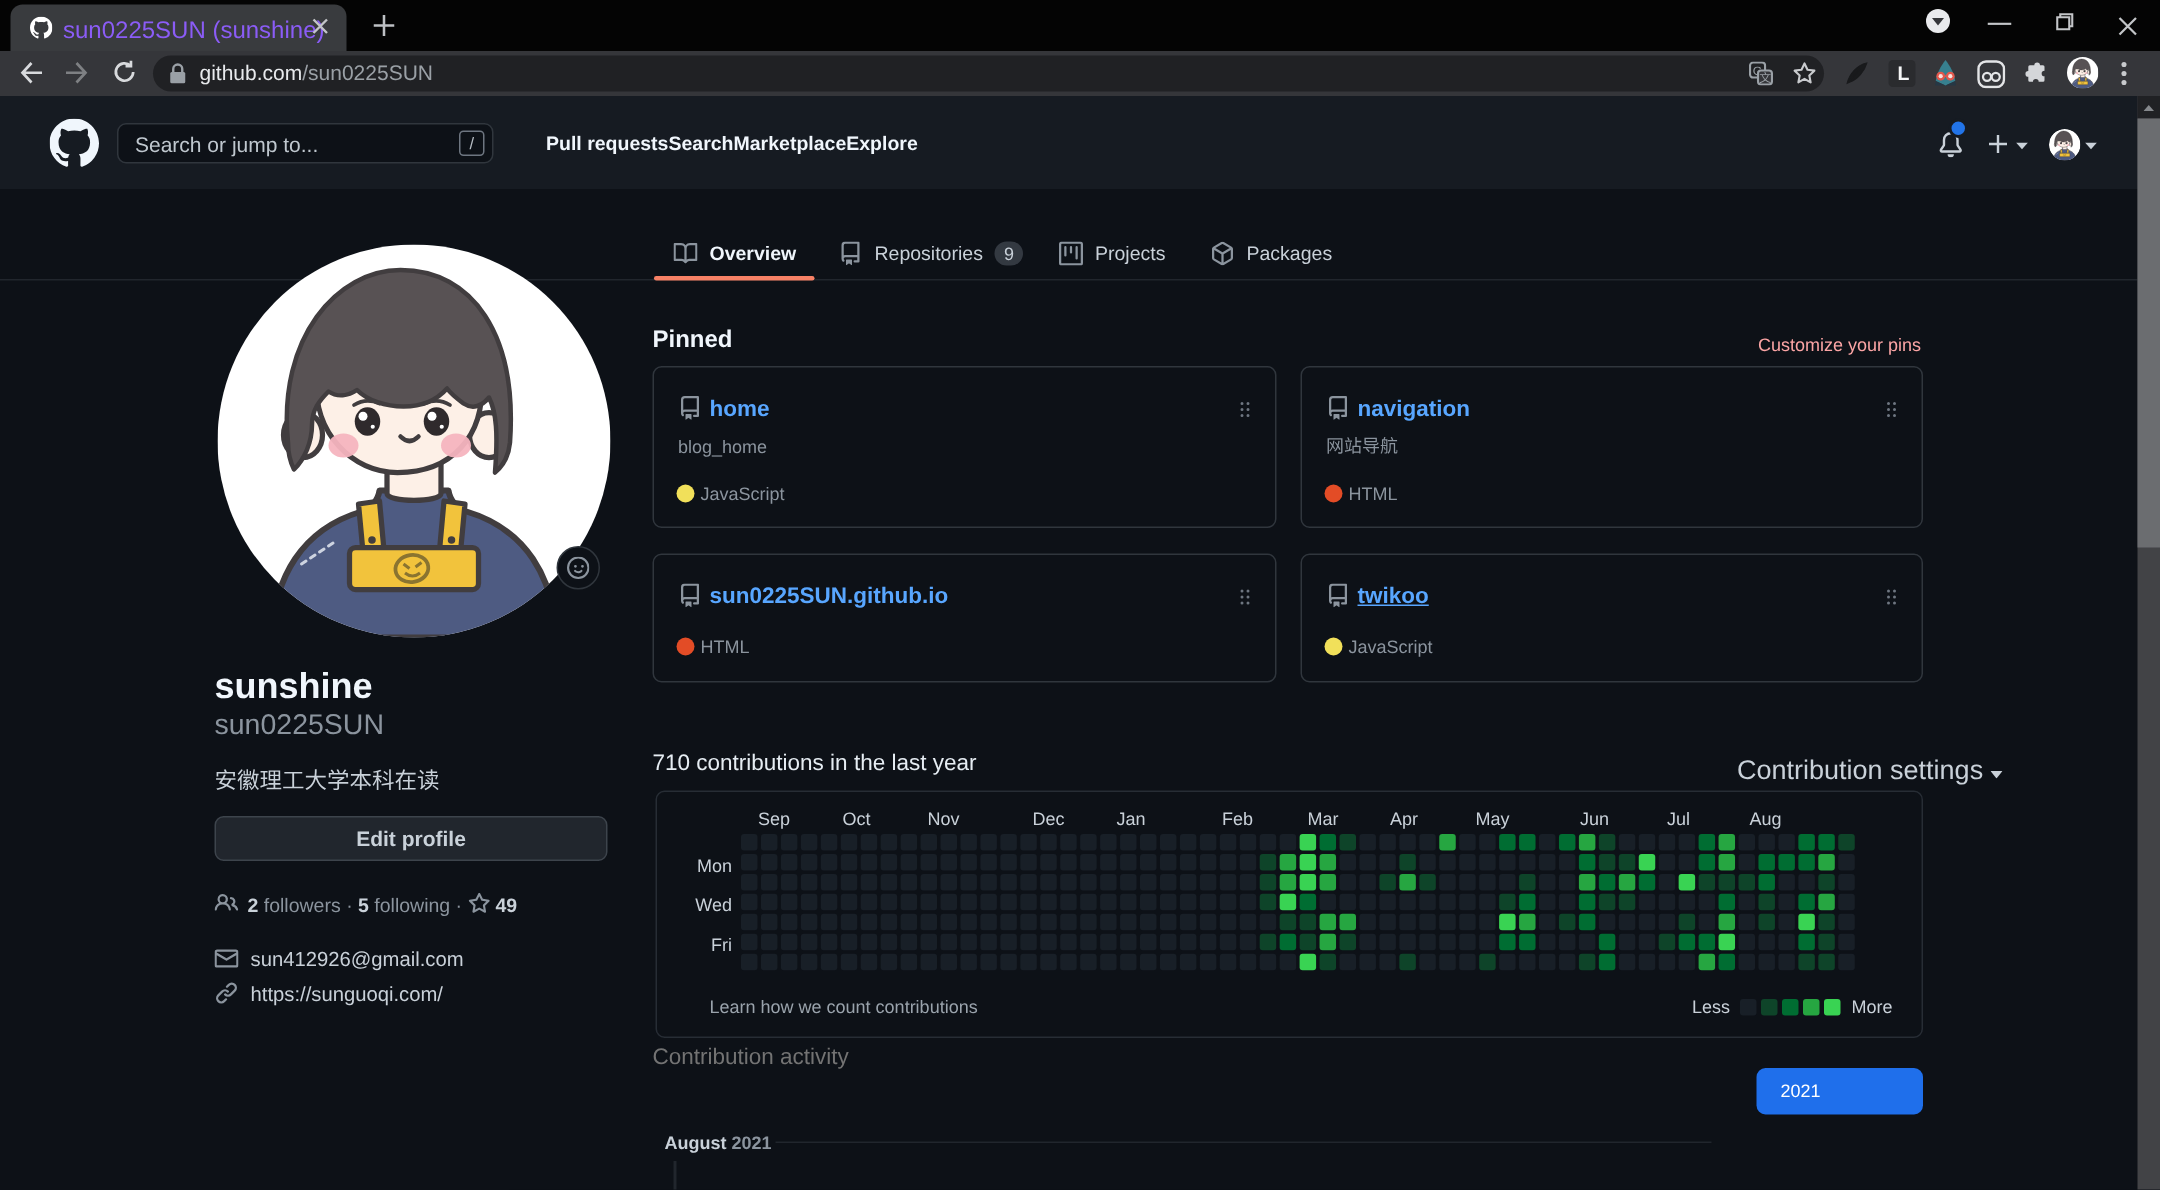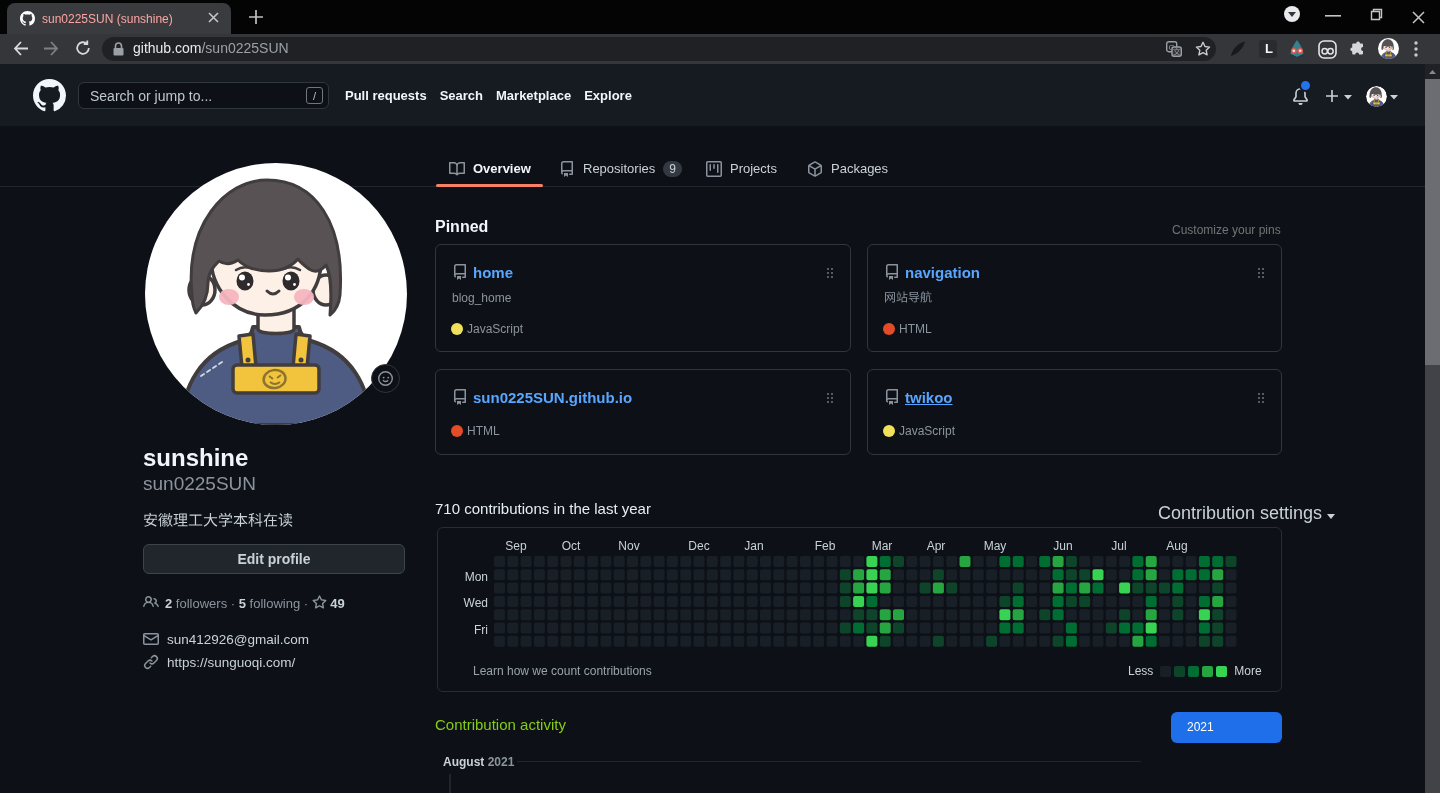--- a/index.html
+++ b/index.html
@@ -100,21 +100,21 @@
 <path d="M62,209 l3,-2 M68,205 l3,-2 M74,201 l3,-2 M56,213 l3,-2" stroke="#cdd3e0" stroke-width="2" stroke-linecap="round"></path>
 </g>
 </symbol>
 </defs>
   </svg>
 <div id="titlebar"></div>
 <div id="tab"></div>
 <svg class="abs" style="left:20px;top:11px" width="15" height="15">
     <use href="#octocat" fill="#fff"></use>
   </svg>
-<div class="abs" style="left:42px;top:12px;font-size:12px;color:#fca5a5;font-weight:normal;white-space:nowrap;">sun0225SUN (sunshine)</div>
+<div class="abs" style="left:42px;top:12px;font-size:16px;color:#8b5cf6;font-weight:normal;white-space:nowrap;">sun0225SUN (sunshine)</div>
 <svg class="abs" style="left:208px;top:12px" width="11" height="11">
     <path d="M1 1 L10 10 M10 1 L1 10" stroke="#c3c5c8" stroke-width="1.6"></path>
   </svg>
 <svg class="abs" style="left:249px;top:10px" width="14" height="14">
     <path d="M7 0 V14 M0 7 H14" stroke="#bdc0c4" stroke-width="1.7"></path>
   </svg>
 <div class="abs" style="left:1284px;top:6px;width:16px;height:16px;border-radius:50%;background:#e9eaed"></div>
 <svg class="abs" style="left:1288px;top:10px" width="8" height="8">
     <path d="M0 2 L8 2 L4 7 Z" fill="#35363a"></path>
   </svg>
@@ -185,21 +185,21 @@
     <circle cx="2" cy="8" r="1.7" fill="#c8cacd"></circle>
     <circle cx="2" cy="14" r="1.7" fill="#c8cacd"></circle>
   </svg>
 <div id="ghheader"></div>
 <svg class="abs" style="left:33px;top:79px" width="33" height="33">
     <use href="#octocat" fill="#f0f6fc"></use>
   </svg>
 <div id="searchbox"></div>
 <div class="abs" style="left:90px;top:88px;font-size:14px;color:#bfc7ce;font-weight:normal;white-space:nowrap;">Search or jump to...</div>
 <div class="abs" style="left:306px;top:87px;width:17px;height:17px;border:1px solid #6e7681;border-radius:3px;color:#b6bdc4;font-size:11px;text-align:center;line-height:16px">/</div>
-<div class="abs" style="left:345px;top:88px;display:flex;gap:13px">
+<div class="abs" style="left:364px;top:88px;display:flex;">
     <span class="navlink">Pull requests</span>
     <span class="navlink">Search</span>
     <span class="navlink">Marketplace</span>
     <span class="navlink">Explore</span>
   </div>
 <svg class="abs" style="left:1292px;top:88px;color:#c9d1d9" width="17" height="17">
     <use href="#i-bell" fill="currentColor"></use>
   </svg>
 <div class="abs" style="left:1299px;top:79px;width:13px;height:13px;border-radius:50%;background:#2274e8;border:2px solid #161b22"></div>
 <svg class="abs" style="left:1324px;top:88px" width="16" height="16">
@@ -271,21 +271,21 @@
     </svg> <b style="color:#c9d1d9;font-weight:600">49</b></div>
 <svg class="abs" style="left:143px;top:631px;color:#8b949e" width="16" height="16">
     <use href="#i-mail" fill="currentColor"></use>
   </svg>
 <div class="abs" style="left:167px;top:632px;font-size:13.5px;color:#c9d1d9;font-weight:normal;white-space:nowrap;">sun412926@gmail.com</div>
 <svg class="abs" style="left:143px;top:654px;color:#8b949e" width="16" height="16">
     <use href="#i-link" fill="currentColor"></use>
   </svg>
 <div class="abs" style="left:167px;top:655px;font-size:13.5px;color:#c9d1d9;font-weight:normal;white-space:nowrap;">https://sunguoqi.com/</div>
 <div class="abs" style="left:435px;top:218px;font-size:16px;color:#f0f6fc;font-weight:600;white-space:nowrap;">Pinned</div>
-<div class="abs" style="left:1172px;top:223px;font-size:12px;color:#737373;font-weight:normal;white-space:nowrap;">Customize your pins</div>
+<div class="abs" style="left:1172px;top:223px;font-size:12px;color:#fca5a5;font-weight:normal;white-space:nowrap;">Customize your pins</div>
 <div class="card" style="left:435px;top:244px;width:416px;height:108px"></div>
 <svg class="abs" style="left:452px;top:264px;color:#8b949e" width="16" height="16">
     <use href="#i-repo" fill="currentColor"></use>
   </svg>
 <div class="abs" style="left:473px;top:264px;font-size:15px;color:#58a6ff;font-weight:bold;white-space:nowrap;">home</div>
 <svg class="abs" style="left:822px;top:265px;color:#6e7681" width="16" height="16">
     <use href="#i-grab" fill="currentColor"></use>
   </svg>
 <div class="abs" style="left:452px;top:291px;font-size:12px;color:#8b949e;font-weight:normal;white-space:nowrap;">blog_home</div>
 <div class="abs" style="left:451px;top:323px;width:12px;height:12px;border-radius:50%;background:#f1e05a"></div>
@@ -735,21 +735,21 @@
     <rect x="1225.5" y="556.0" width="11" height="11" rx="2" fill="#0e4429"></rect>
     <rect x="1225.5" y="569.3" width="11" height="11" rx="2" fill="#181f27"></rect>
     <rect x="1225.5" y="582.6" width="11" height="11" rx="2" fill="#181f27"></rect>
     <rect x="1225.5" y="595.9" width="11" height="11" rx="2" fill="#181f27"></rect>
     <rect x="1225.5" y="609.2" width="11" height="11" rx="2" fill="#181f27"></rect>
     <rect x="1225.5" y="622.5" width="11" height="11" rx="2" fill="#181f27"></rect>
     <rect x="1225.5" y="635.8" width="11" height="11" rx="2" fill="#181f27"></rect>
 </svg>
 <div class="abs" style="left:473px;top:664px;font-size:12px;color:#9aa3ac;font-weight:normal;white-space:nowrap;">Learn how we count contributions</div>
 <div class="abs" style="left:1128px;top:664px;display:flex;align-items:center;gap:3px;font-size:12px;color:#c9d1d9">Less<span style="display:inline-block;width:11px;height:11px;border-radius:2px;background:#181f27;margin-left:4px"></span><span style="display:inline-block;width:11px;height:11px;border-radius:2px;background:#0e4429"></span><span style="display:inline-block;width:11px;height:11px;border-radius:2px;background:#006d32"></span><span style="display:inline-block;width:11px;height:11px;border-radius:2px;background:#26a641"></span><span style="display:inline-block;width:11px;height:11px;border-radius:2px;background:#39d353;margin-right:4px"></span>More</div>
-<div class="abs" style="left:435px;top:716px;font-size:15px;color:#84cc16;font-weight:normal;white-space:nowrap;">Contribution activity</div>
+<div class="abs" style="left:435px;top:696px;font-size:15px;color:#737373;font-weight:normal;white-space:nowrap;">Contribution activity</div>
 <div class="abs" style="left:1171px;top:712px;width:111px;height:31px;background:#1f6feb;border-radius:6px;color:#ffffff;font-size:12px;line-height:31px;padding-left:16px">2021</div>
 <div class="abs" style="left:443px;top:755px;font-size:12px;color:#c9d1d9;font-weight:bold;white-space:nowrap;">August <span style="color:#8b949e">2021</span></div>
 <div class="abs" style="left:517px;top:761px;width:624px;height:1px;background:#21262d"></div>
 <div class="abs" style="left:449px;top:774px;width:2px;height:19px;background:#21262d"></div>
 <div class="abs" style="left:1425px;top:64px;width:15px;height:729px;background:#424346"></div>
 <div class="abs" style="left:1425px;top:64px;width:15px;height:15px;background:#202124"></div>
 <svg class="abs" style="left:1429px;top:70px" width="7" height="4">
     <path d="M0 4 H7 L3.5 0 Z" fill="#85888c"></path>
   </svg>
 <div class="abs" style="left:1425px;top:79px;width:15px;height:286px;background:#6b6d70"></div>

